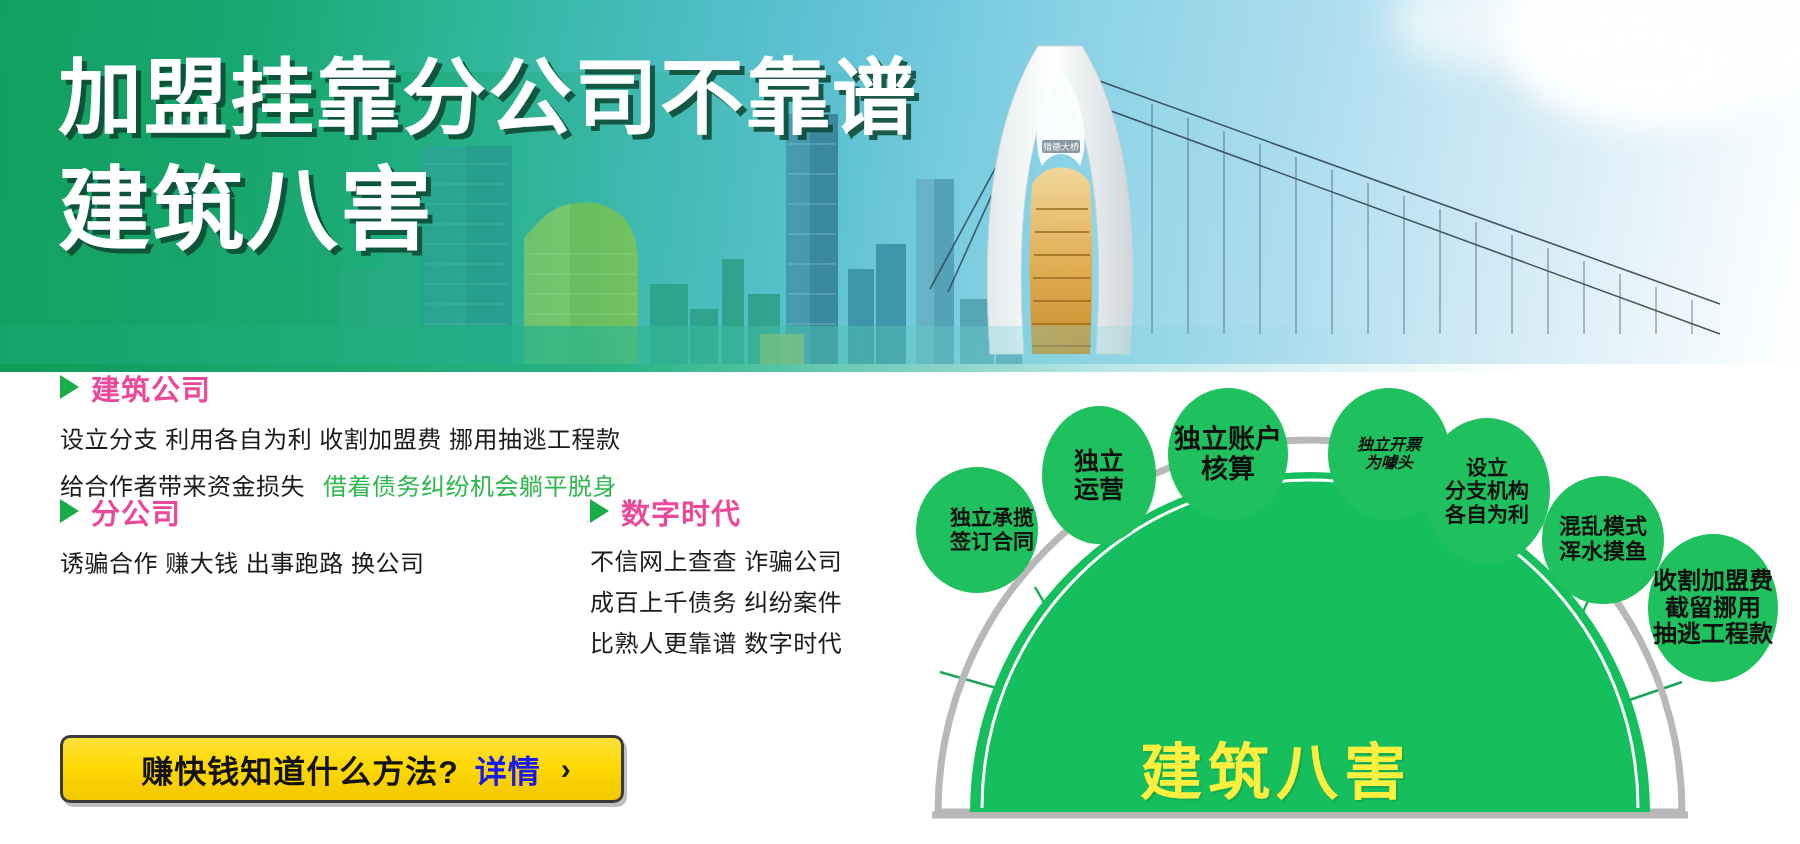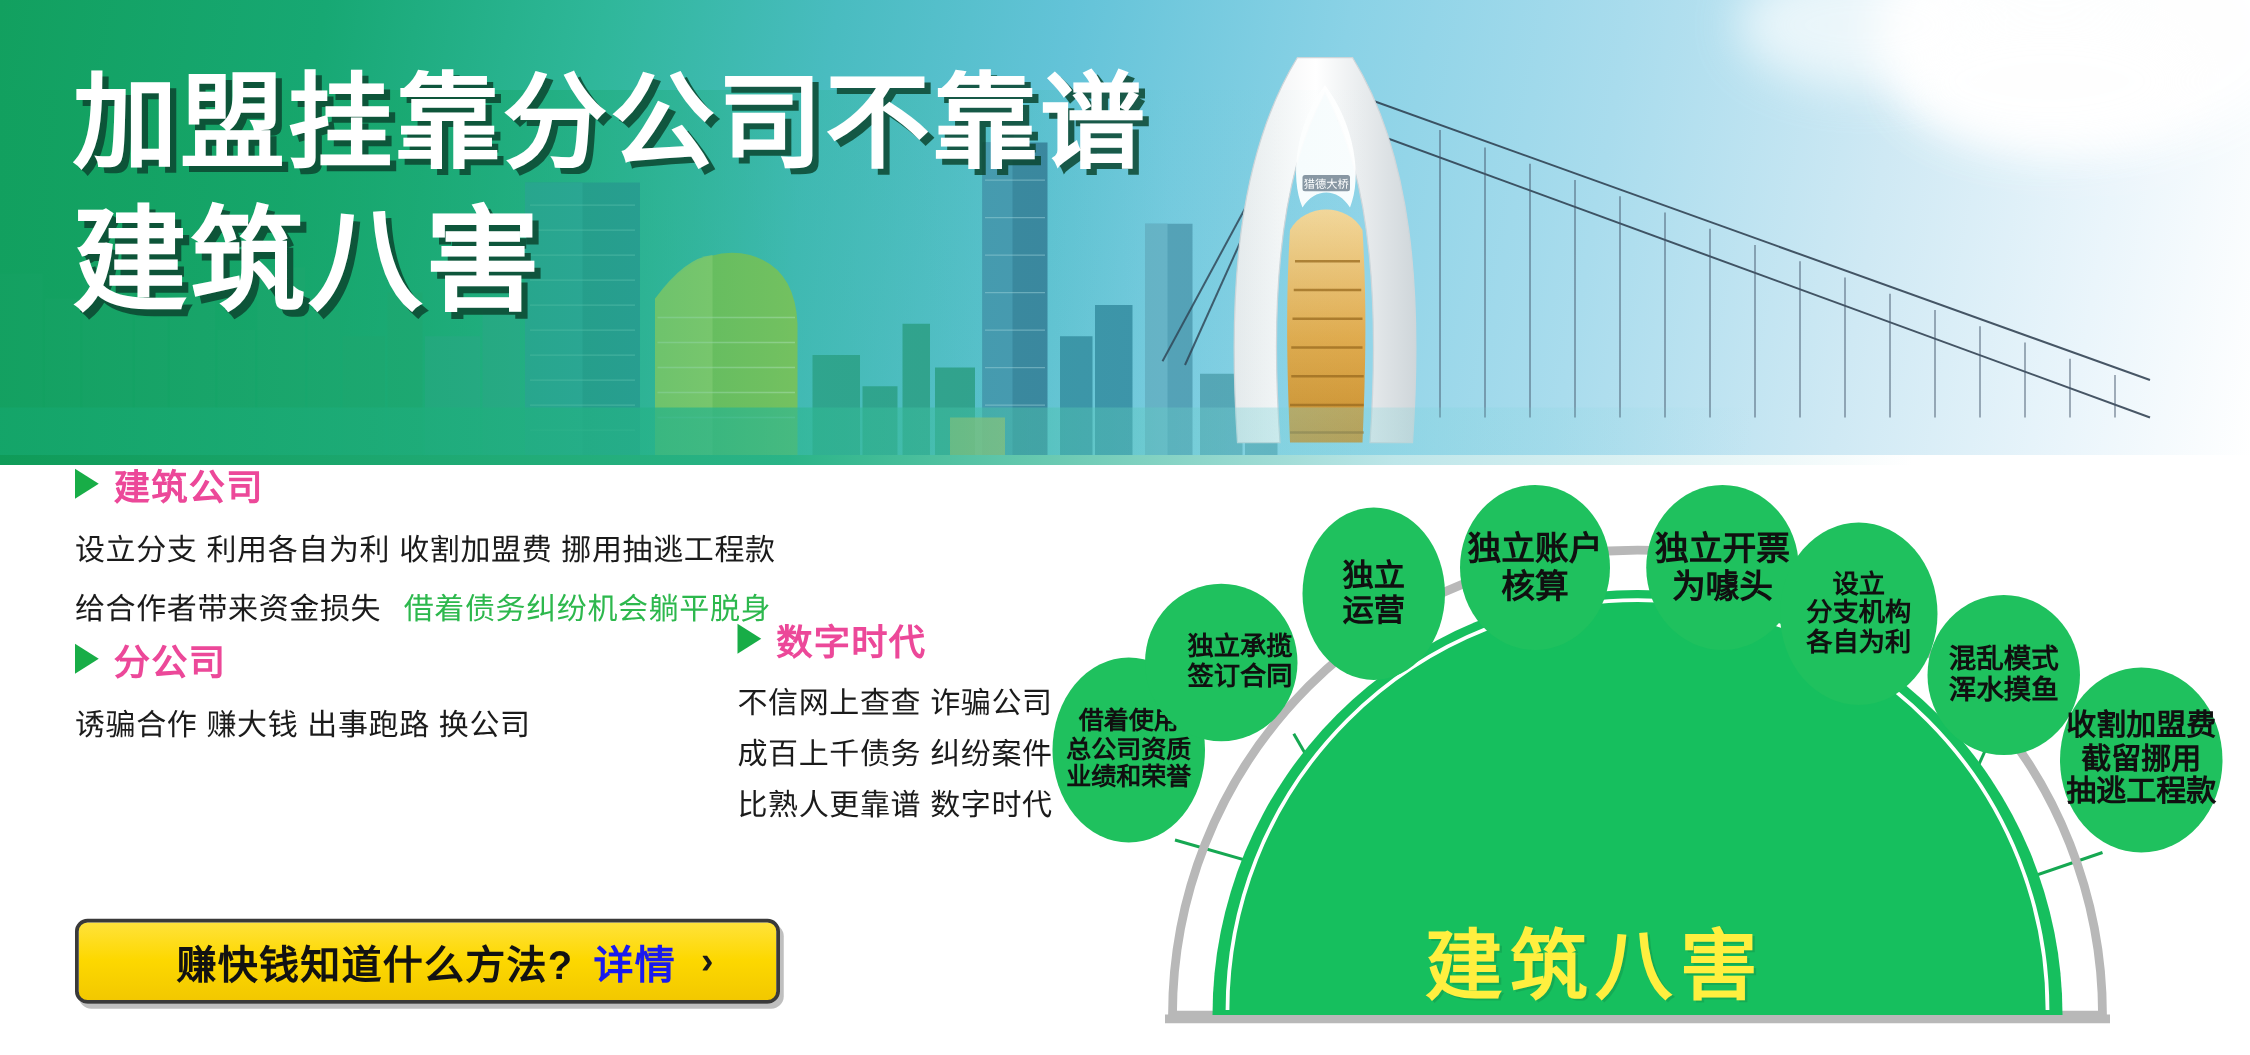--- a/index.html
+++ b/index.html
@@ -258,21 +258,21 @@
       <div class="sect-title">建筑公司</div>
     </div>
     <div class="body-line">
       <span>设立分支  利用各自为利   收割加盟费  挪用抽逃工程款</span>
     </div>
     <div class="body-line">
       <span>给合作者带来资金损失</span><span class="gap"></span><span class="hl">借着债务纠纷机会躺平脱身</span>
     </div>
   </div>
 
-  <div class="sect" style="left:60px;top:118px;margin-top:16px;">
+  <div class="sect" style="left:60px;top:118px;">
     <div class="sect-head">
       <div class="tri"></div>
       <div class="sect-title">分公司</div>
     </div>
     <div class="body-line">
       <span>诱骗合作 赚大钱     出事跑路 换公司</span>
     </div>
   </div>
 
 
@@ -314,27 +314,20 @@
     </g>
 
     <path d="M118 440 A 372 372 0 0 1 862 440 Z" fill="none" stroke="#b8b8b8" stroke-width="7"></path>
     <line x1="112" y1="443" x2="868" y2="443" stroke="#b8b8b8" stroke-width="7"></line>
 
     <path d="M150 440 A 330 330 0 0 1 830 440 Z" fill="#16bf5e"></path>
 
     <path d="M162 436 A 318 318 0 0 1 818 436" fill="none" stroke="#ffffff" stroke-width="3"></path>
   </svg>
 
-  <div class="bub" style="left:22px;top:154px;width:122px;height:148px;font-size:20px;">
-    <div>
-      <span>借着使用</span>
-      <span>总公司资质</span>
-      <span>业绩和荣誉</span>
-    </div>
-  </div>
 
   <div class="bub" style="left:96px;top:95px;width:122px;height:126px;font-size:21px;justify-content:flex-end;">
     <div>
       <span>独立承揽</span>
       <span>签订合同</span>
     </div>
   </div>
 
   <div class="bub" style="left:222px;top:34px;width:114px;height:138px;font-size:25px;">
     <div>
@@ -343,21 +336,21 @@
     </div>
   </div>
 
   <div class="bub" style="left:348px;top:16px;width:120px;height:132px;font-size:27px;">
     <div>
       <span>独立账户</span>
       <span>核算</span>
     </div>
   </div>
 
-  <div class="bub" style="left:497px;top:16px;width:122px;height:132px;font-size:27px;">
+  <div class="bub" style="left:508px;top:16px;width:122px;height:132px;font-size:16px;font-style:italic;">
     <div>
       <span>独立开票</span>
       <span>为噱头</span>
     </div>
   </div>
 
   <div class="bub" style="left:604px;top:46px;width:126px;height:146px;font-size:21px;">
     <div>
       <span>设立</span>
       <span>分支机构</span>

